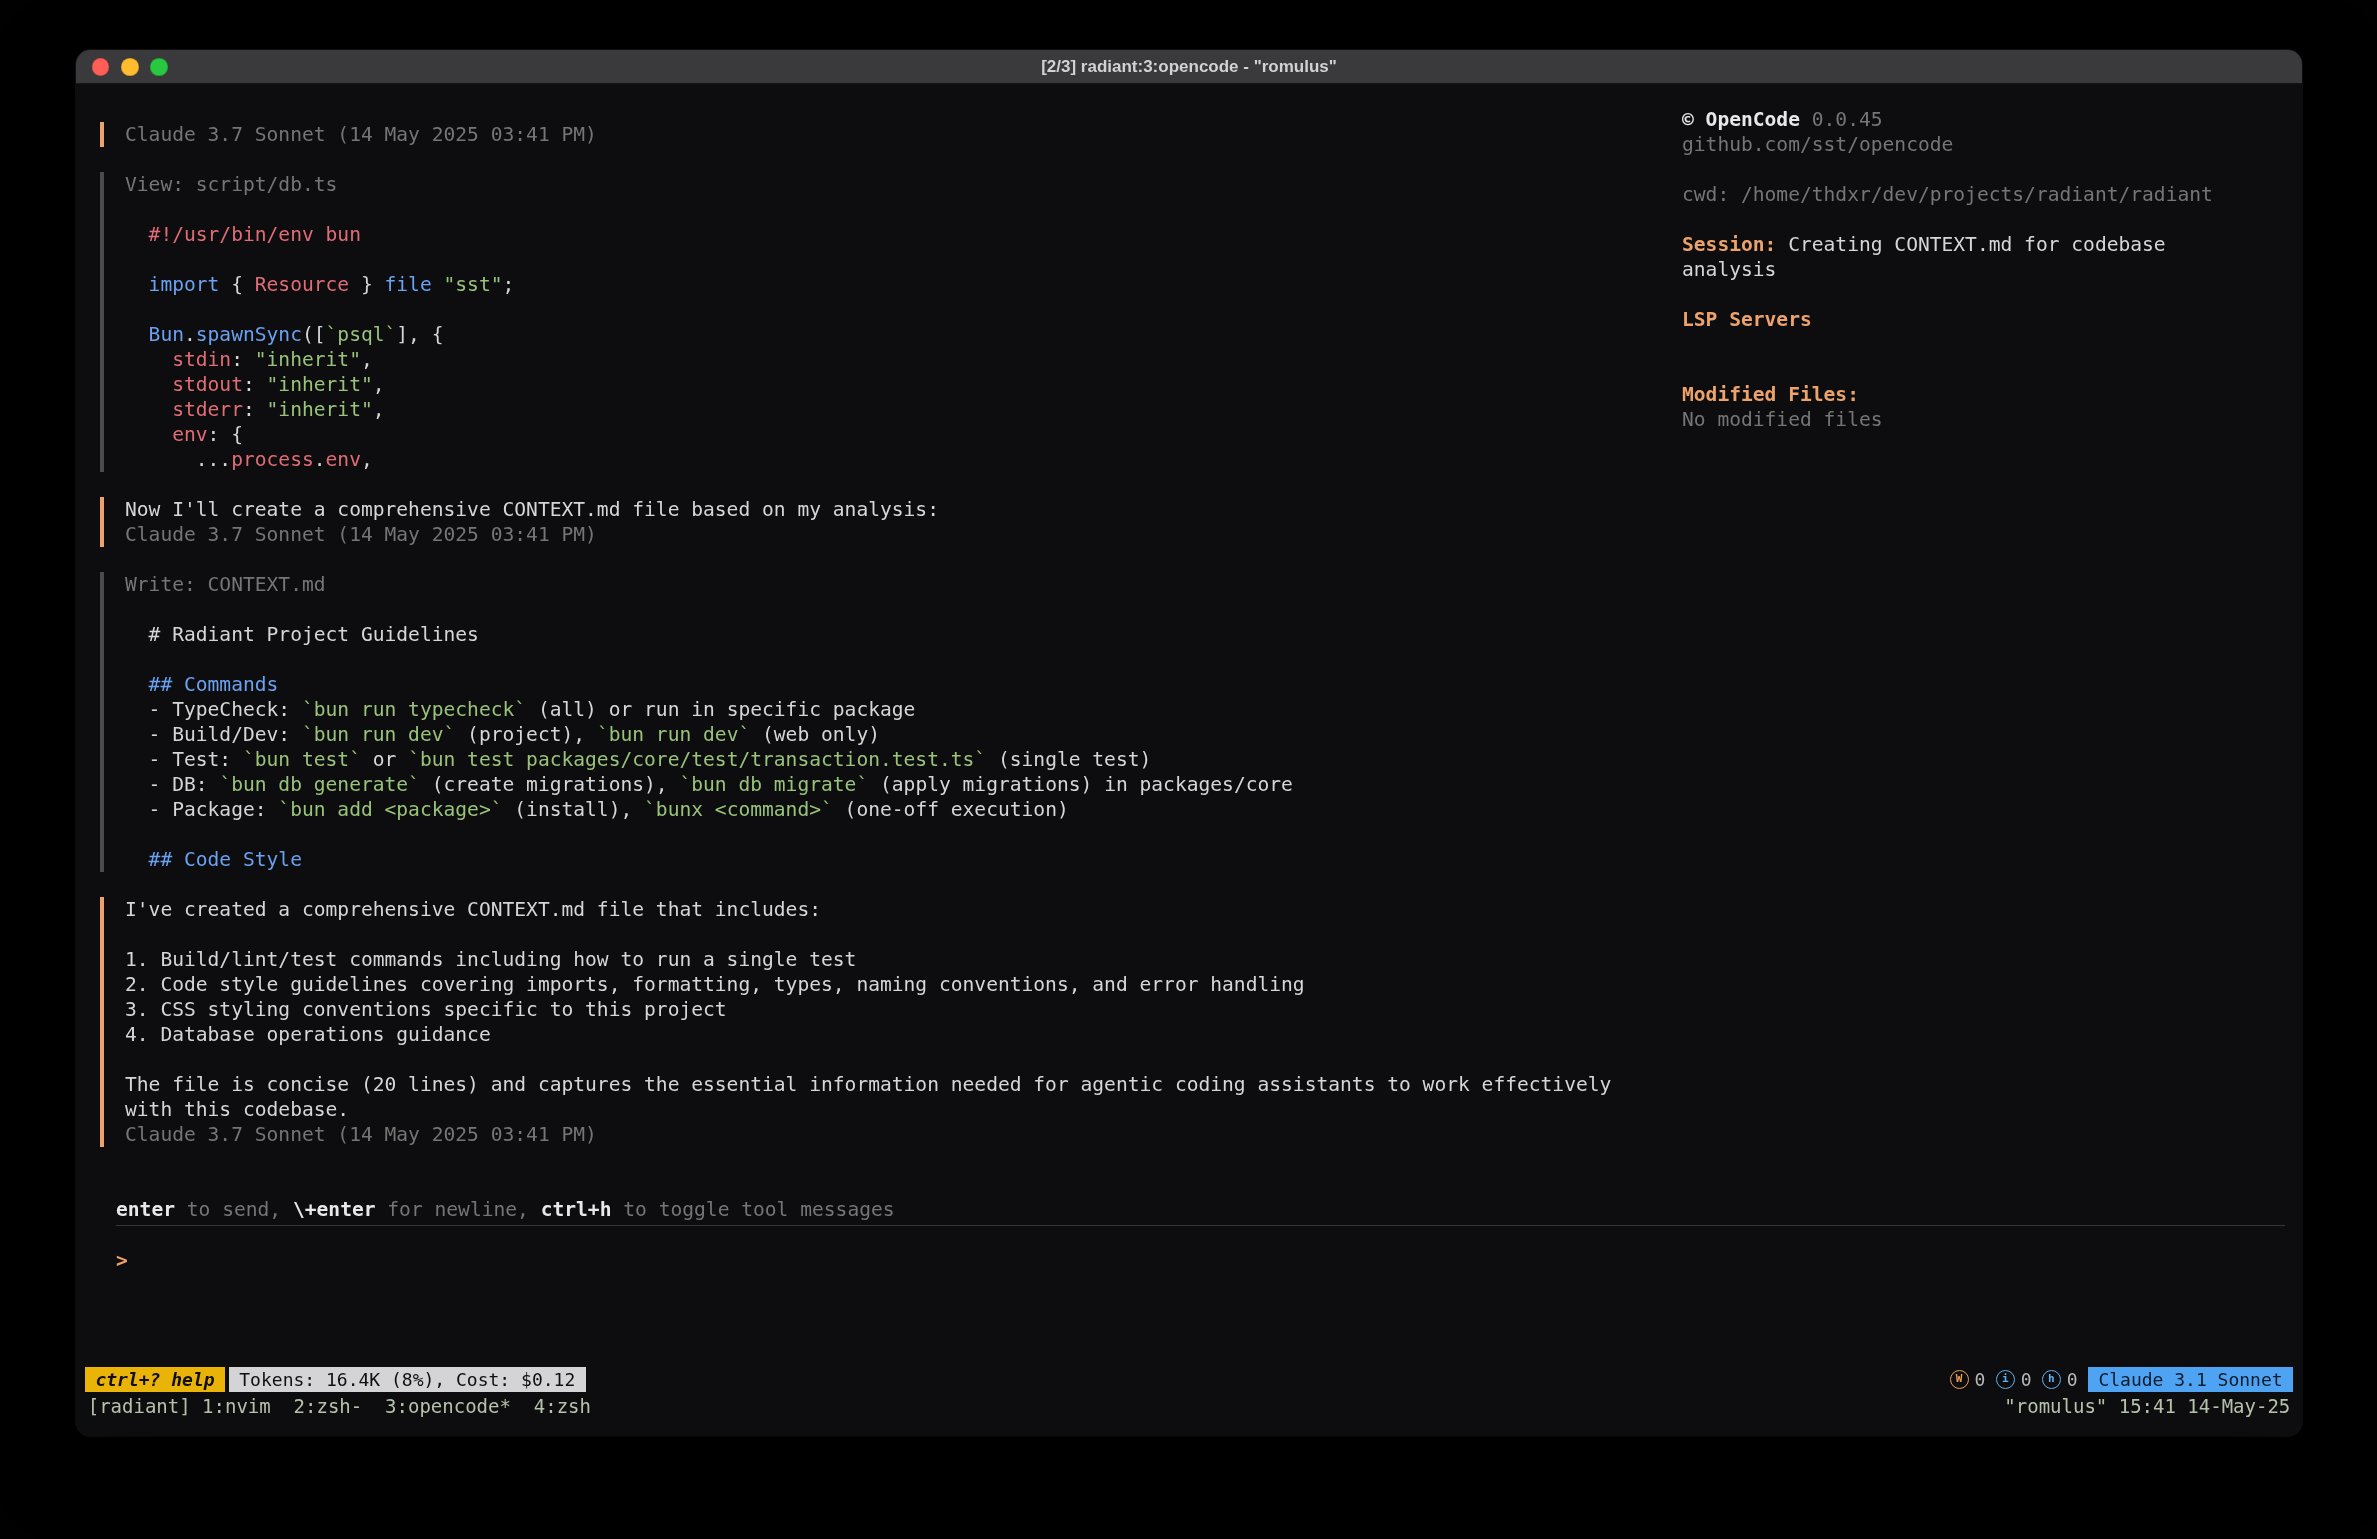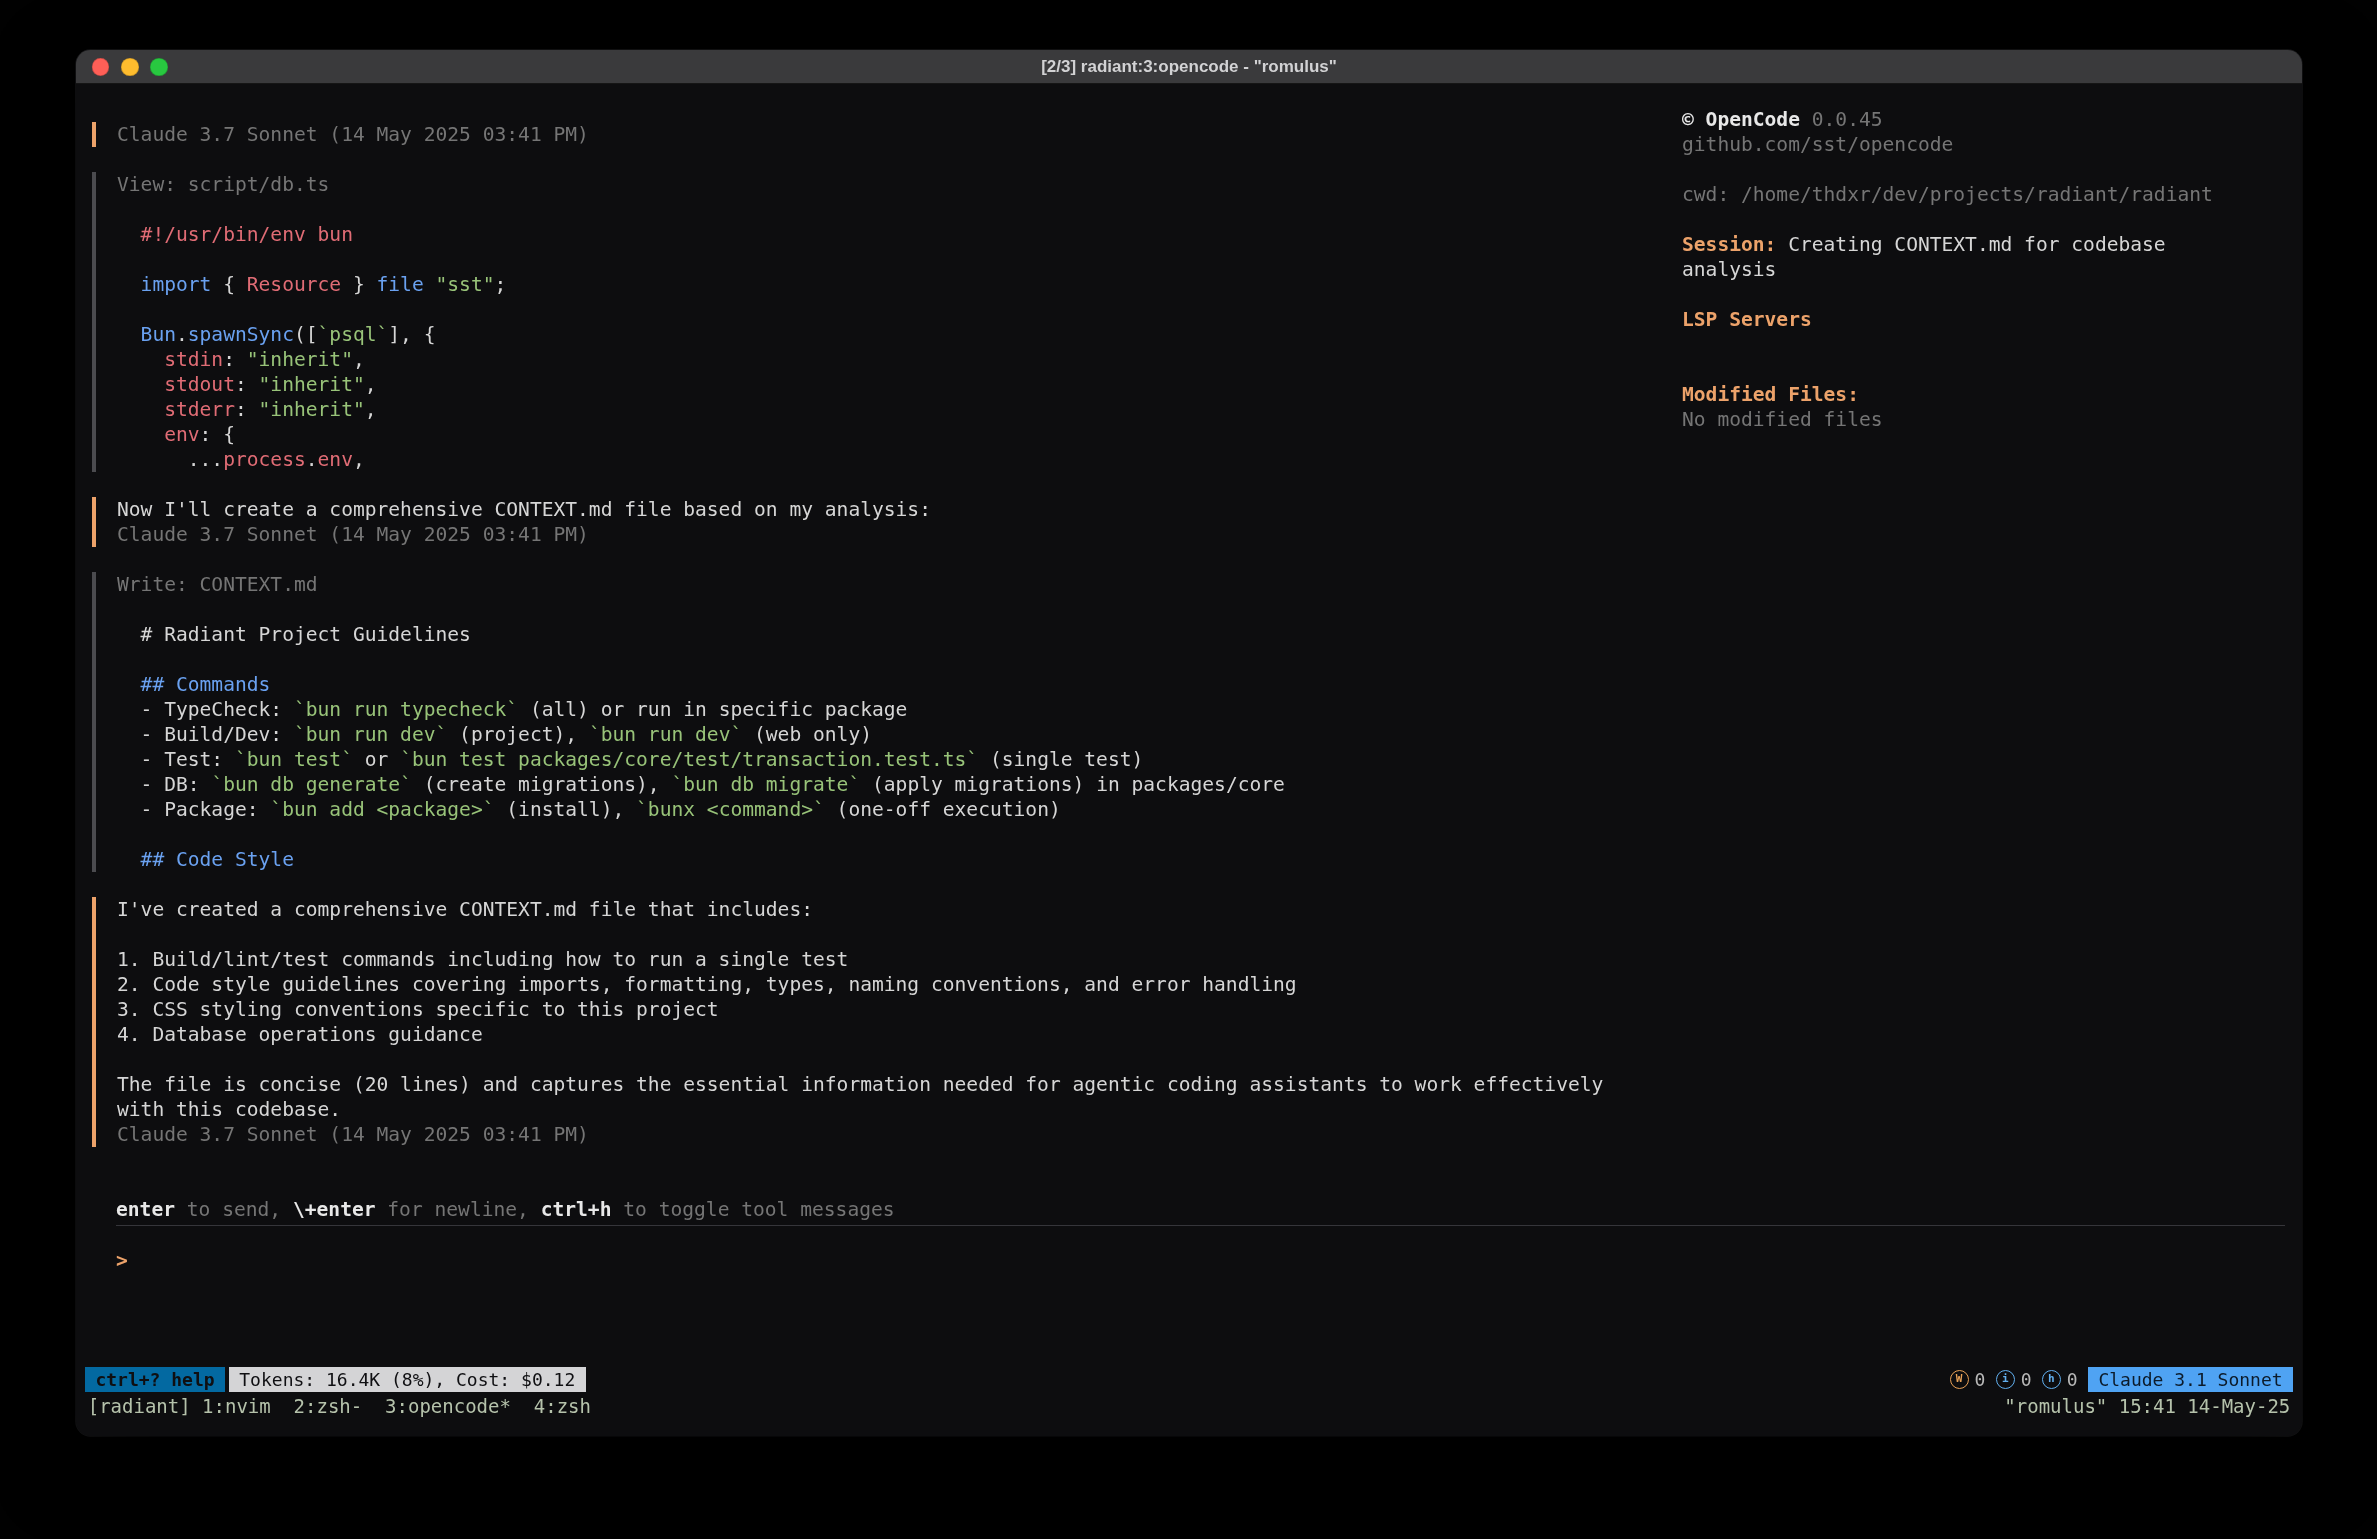--- a/index.html
+++ b/index.html
@@ -55,21 +55,21 @@
     display: flex;
     flex-direction: column;
     overflow: hidden;
     font-size: 19.6px;
     color: #d6d6d6;
     padding-bottom: 17px;
   }
   .line { min-height: 25px; line-height: 25px; white-space: pre; }
 
   .upper { flex: 0 0 auto; display: flex; }
-  .main-col { flex: 1 1 auto; min-width: 0; padding: 38px 0 0 16px; }
+  .main-col { flex: 1 1 auto; min-width: 0; padding: 38px 0 0 24px; }
   .sidebar { flex: 0 0 620px; padding-top: 23px; }
 
   .block { border-left: 4.6px solid #4b4b4f; padding-left: 21px; margin-bottom: 25px; }
   .block.orange { border-left-color: #eca26a; }
   .main-col .block:last-child { margin-bottom: 0; }
 
   
   .c-w  { color: #d6d6d6; }
   .c-wb { color: #e8e8e8; font-weight: bold; }
   .c-g  { color: #757575; }
@@ -87,21 +87,21 @@
 
   
   .statusbar {
     flex: 0 0 27px;
     display: flex; align-items: center;
     padding: 0 9px;
     gap: 3.9px;
     font-size: 18px;
   }
   .chip { height: 25px; display: inline-flex; align-items: center; padding: 0 10.4px; white-space: pre; }
-  .chip-help   { background: #0369a1; color: #0f0f12; font-weight: bold; }
+  .chip-help   { background: #eab308; color: #0f0f12; font-weight: bold; font-style: italic; }
   .chip-tokens { background: #d4d4d6; color: #0f0f12; }
   .chip-model  { background: #4fa3f3; color: #0c1b2a; }
   .status-right { margin-left: auto; display: inline-flex; align-items: center; gap: 10.4px; }
   .diag { display: inline-flex; align-items: center; gap: 5.9px; }
   .diag-circle {
     width: 19px; height: 19px; border-radius: 50%;
     border: 1.3px solid currentColor;
     font-size: 11px; line-height: 16.3px; text-align: center; font-weight: bold;
     display: inline-block;
   }

